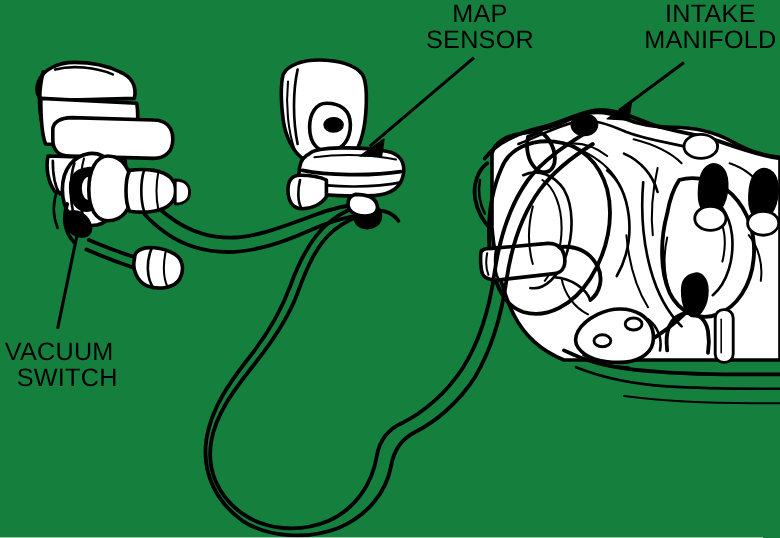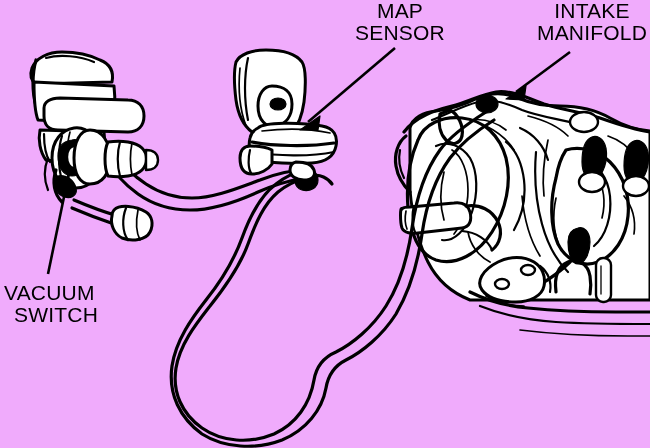--- a/index.html
+++ b/index.html
@@ -8,21 +8,21 @@
     padding: 0;
     background: #ffffff;
   }
   body {
     font-family: "Liberation Sans", sans-serif;
   }
   #diagram-root {
     position: relative;
     width: 650px;
     height: 448px;
-    background: #f0abfc;
+    background: #15803d;
     overflow: hidden;
   }
   #diagram-svg {
     position: absolute;
     left: 0;
     top: 0;
     width: 650px;
     height: 448px;
     display: block;
   }

